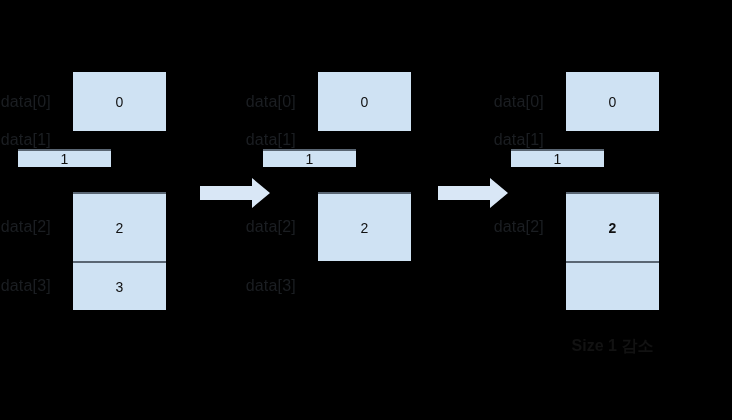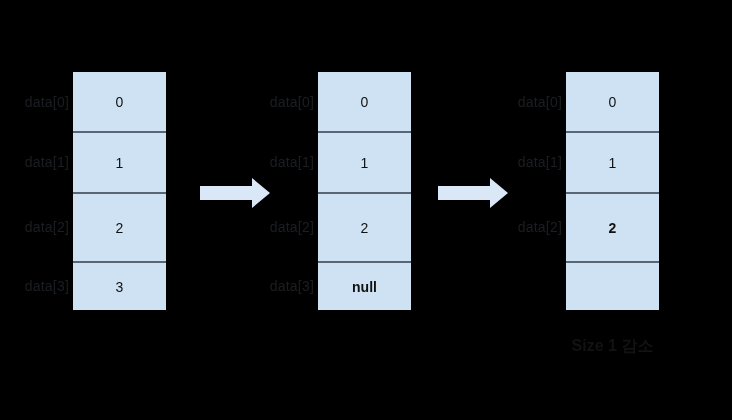--- a/index.html
+++ b/index.html
@@ -21,31 +21,31 @@
     width: 148px; 
   }
   .array-block.pos-0 { left: 18px; }
   .array-block.pos-1 { left: 263px; }
   .array-block.pos-2 { left: 511px; }
   .row {
     display: flex;
     align-items: stretch;
   }
   .row.h0 { height: 59px; }
-  .row.h1 { height: 61px; }
+  .row.h1 { height: 61px; flex-direction: column; }
   .row.h2 { height: 69px; }
   .row.h3 { height: 49px; text-align: right; }
   .row-label {
     width: 55px;
     box-sizing: border-box;
-    padding-right: 4px;
+    padding-right: 22px;
     display: flex;
     align-items: center;
     justify-content: flex-end;
-    font-size: 14px;
+    font-size: 16px;
     color: #1b1e22; 
     letter-spacing: 0.2px;
   }
   .cell {
     width: 93px;
     box-sizing: border-box;
     background: #cfe2f3;
     display: flex;
     align-items: center;
     justify-content: center;
@@ -114,21 +114,20 @@
     <div class="row h1">
       <div class="row-label">data[1]</div>
       <div class="cell">1</div>
     </div>
     <div class="row h2">
       <div class="row-label">data[2]</div>
       <div class="cell">2</div>
     </div>
     <div class="row h3">
       <div class="row-label">data[3]</div>
-      <div class="cell emphasis">null</div>
     </div>
   </div>
 
   <svg class="arrow pos-1" viewBox="0 0 70 32" xmlns="http://www.w3.org/2000/svg">
     <polygon points="0,9 52,9 52,1 70,16 52,31 52,23 0,23" fill="#d9e7f6"></polygon>
   </svg>
 
   <div class="array-block pos-2">
     <div class="row h0">
       <div class="row-label">data[0]</div>

